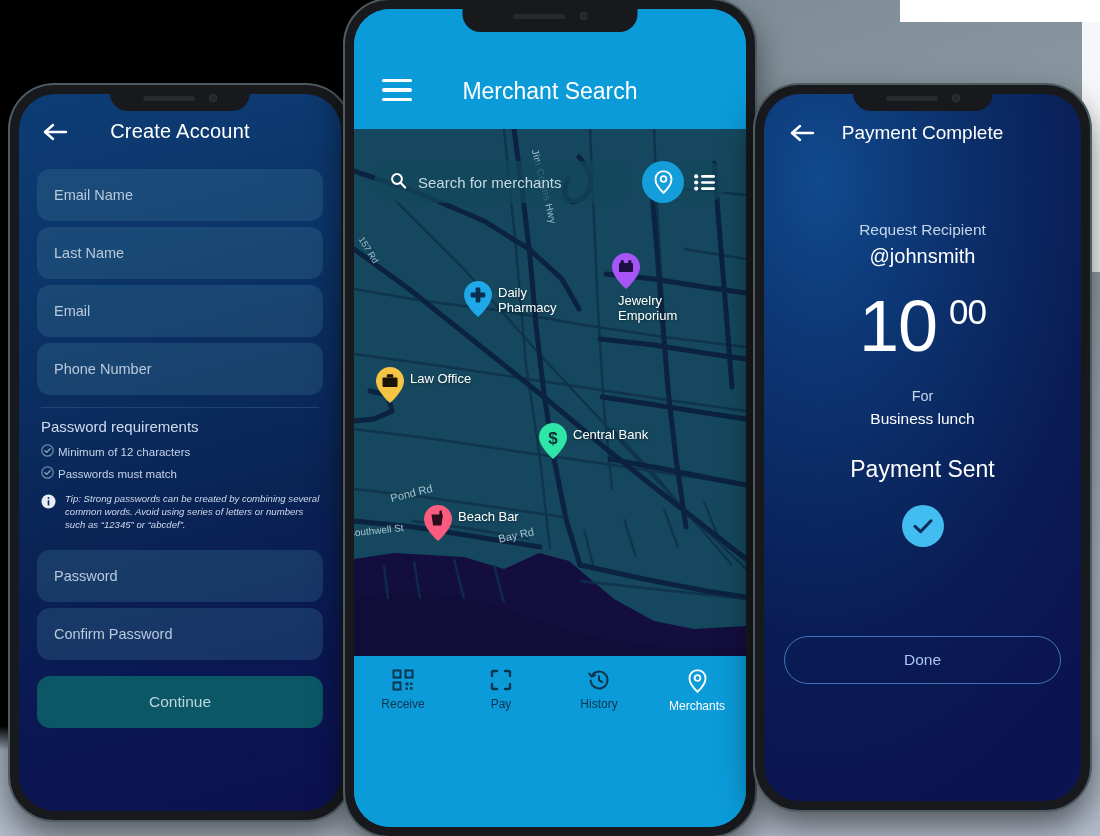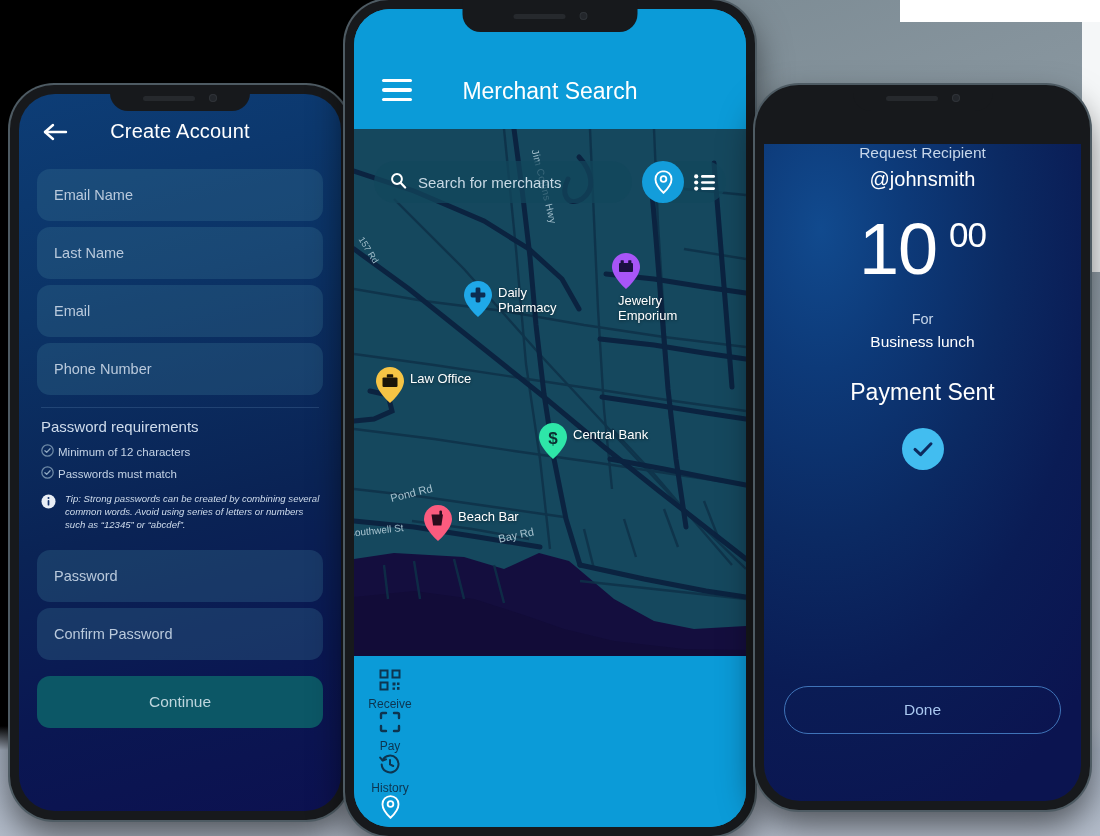--- a/index.html
+++ b/index.html
@@ -282,21 +282,20 @@
   }
   .bottom-nav {
     position: absolute;
     left: 0; bottom: 0;
     width: 100%;
     height: 171px;
     background: #0b9bd8;
     display: flex;
     justify-content: space-around;
     padding-top: 13px;
-    flex-direction: column;
   }
   .nav-item {
     width: 72px;
     display: flex;
     flex-direction: column;
     align-items: center;
     gap: 6px;
     cursor: pointer;
   }
   .nav-item .nav-label {
@@ -690,20 +689,29 @@
     <div class="notch">
       <span class="speaker"></span>
       <span class="cam"></span>
     </div>
   </div>
 
   <div class="phone" id="phone-payment">
     <div class="phone-screen">
       <div class="payment-screen">
 
+        <div class="pay-header">
+          <div class="back-arrow">
+            <svg width="28" height="22" viewBox="0 0 28 22">
+              <path d="M12 4 L4 11 L12 18" fill="none" stroke="#ffffff" stroke-width="2.4" stroke-linecap="round" stroke-linejoin="round"></path>
+              <line x1="4" y1="11" x2="25" y2="11" stroke="#ffffff" stroke-width="2.4" stroke-linecap="round"></line>
+            </svg>
+          </div>
+          <div class="pay-title">Payment Complete</div>
+        </div>
 
         <div class="pay-recipient-label">Request Recipient</div>
         <div class="pay-handle">@johnsmith</div>
 
         <div class="pay-amount">
           <span>10</span>
           <span class="cents">00</span>
         </div>
 
         <div class="pay-for-label">For</div>

